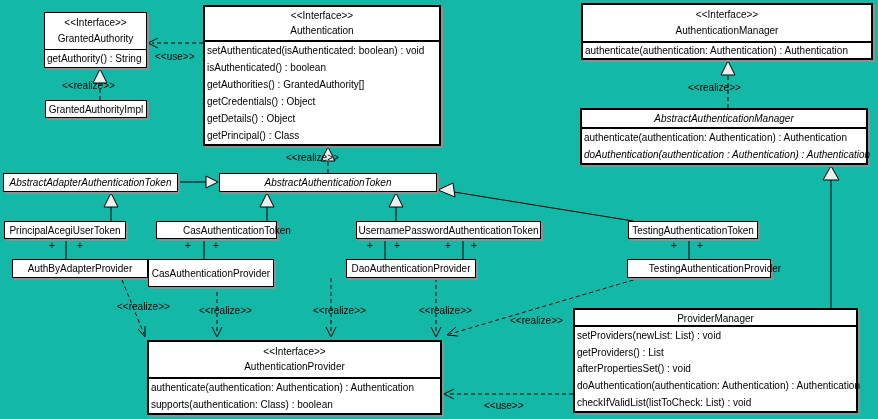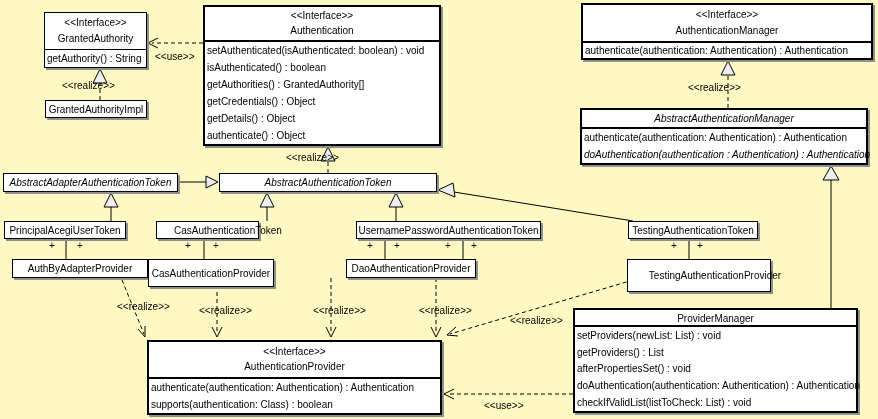--- a/index.html
+++ b/index.html
@@ -1,18 +1,18 @@
 <!DOCTYPE html>
 <html><head>
 <meta charset="utf-8">
 <style>
   html,body{margin:0;padding:0;}
   #canvas{
     position:relative; width:878px; height:419px;
-    background:#fef9c3; overflow:hidden;
+    background:#14b8a6; overflow:hidden;
     font-family:"Liberation Sans", sans-serif;
     font-size:10px; color:#000;
   }
   #wires{position:absolute; left:0; top:0; z-index:1;}
   .box{
     position:absolute; z-index:2; box-sizing:border-box;
     background:#ffffff; border:1px solid #000;
     box-shadow:2px 2px 0 #909090;
     display:flex; flex-direction:column;
   }
@@ -144,21 +144,21 @@
     <div class="title" style="height:33px;">
       <div>&lt;&lt;Interface&gt;&gt;</div>
       <div>Authentication</div>
     </div>
     <div class="methods">
       <div class="m">setAuthenticated(isAuthenticated: boolean) : void</div>
       <div class="m">isAuthenticated() : boolean</div>
       <div class="m">getAuthorities() : GrantedAuthority[]</div>
       <div class="m">getCredentials() : Object</div>
       <div class="m">getDetails() : Object</div>
-      <div class="m">authenticate() : Object</div>
+      <div class="m">getPrincipal() : Class</div>
     </div>
   </div>
 
   <div class="box b2" style="left:581px; top:3px; width:292px; height:57px;">
     <div class="title" style="height:36px;">
       <div>&lt;&lt;Interface&gt;&gt;</div>
       <div>AuthenticationManager</div>
     </div>
     <div class="methods">
       <div class="m">authenticate(authentication: Authentication) : Authentication</div>
@@ -180,21 +180,21 @@
   </div>
 
   <div class="box" style="left:219px; top:173px; width:218px; height:19px;">
     <div class="name-only it">AbstractAuthenticationToken</div>
   </div>
 
   <div class="box" style="left:4px; top:221px; width:122px; height:18px;">
     <div class="name-only">PrincipalAcegiUserToken</div>
   </div>
 
-  <div class="box" style="left:156px; top:221px; width:103px; height:18px;padding-left:41px;">
+  <div class="box" style="left:156px; top:221px; width:121px; height:18px;padding-left:41px;">
     <div class="name-only">CasAuthenticationToken</div>
   </div>
 
   <div class="box" style="left:356px; top:221px; width:185px; height:18px;">
     <div class="name-only">UsernamePasswordAuthenticationToken</div>
   </div>
 
   <div class="box" style="left:628px; top:221px; width:130px; height:18px;">
     <div class="name-only">TestingAuthenticationToken</div>
   </div>
@@ -205,21 +205,21 @@
 
   <div class="box" style="left:148px; top:259px; width:126px; height:28px;">
     <div class="name-only">CasAuthenticationProvider</div>
   </div>
 
   <div class="box" style="left:300px; top:259px; width:130px; height:19px;margin-left:46px;">
     <div class="name-only">DaoAuthenticationProvider</div>
   </div>
 
 
-  <div class="box" style="left:627px; top:259px; width:144px; height:33px;padding-left:32px;">
+  <div class="box" style="left:627px; top:259px; width:144px; height:19px;padding-left:32px;">
     <div class="name-only">TestingAuthenticationProvider</div>
   </div>
 
   <div class="box b2" style="left:147px; top:340px; width:295px; height:75px;">
     <div class="title" style="height:35px;">
       <div>&lt;&lt;Interface&gt;&gt;</div>
       <div>AuthenticationProvider</div>
     </div>
     <div class="methods">
       <div class="m">authenticate(authentication: Authentication) : Authentication</div>

